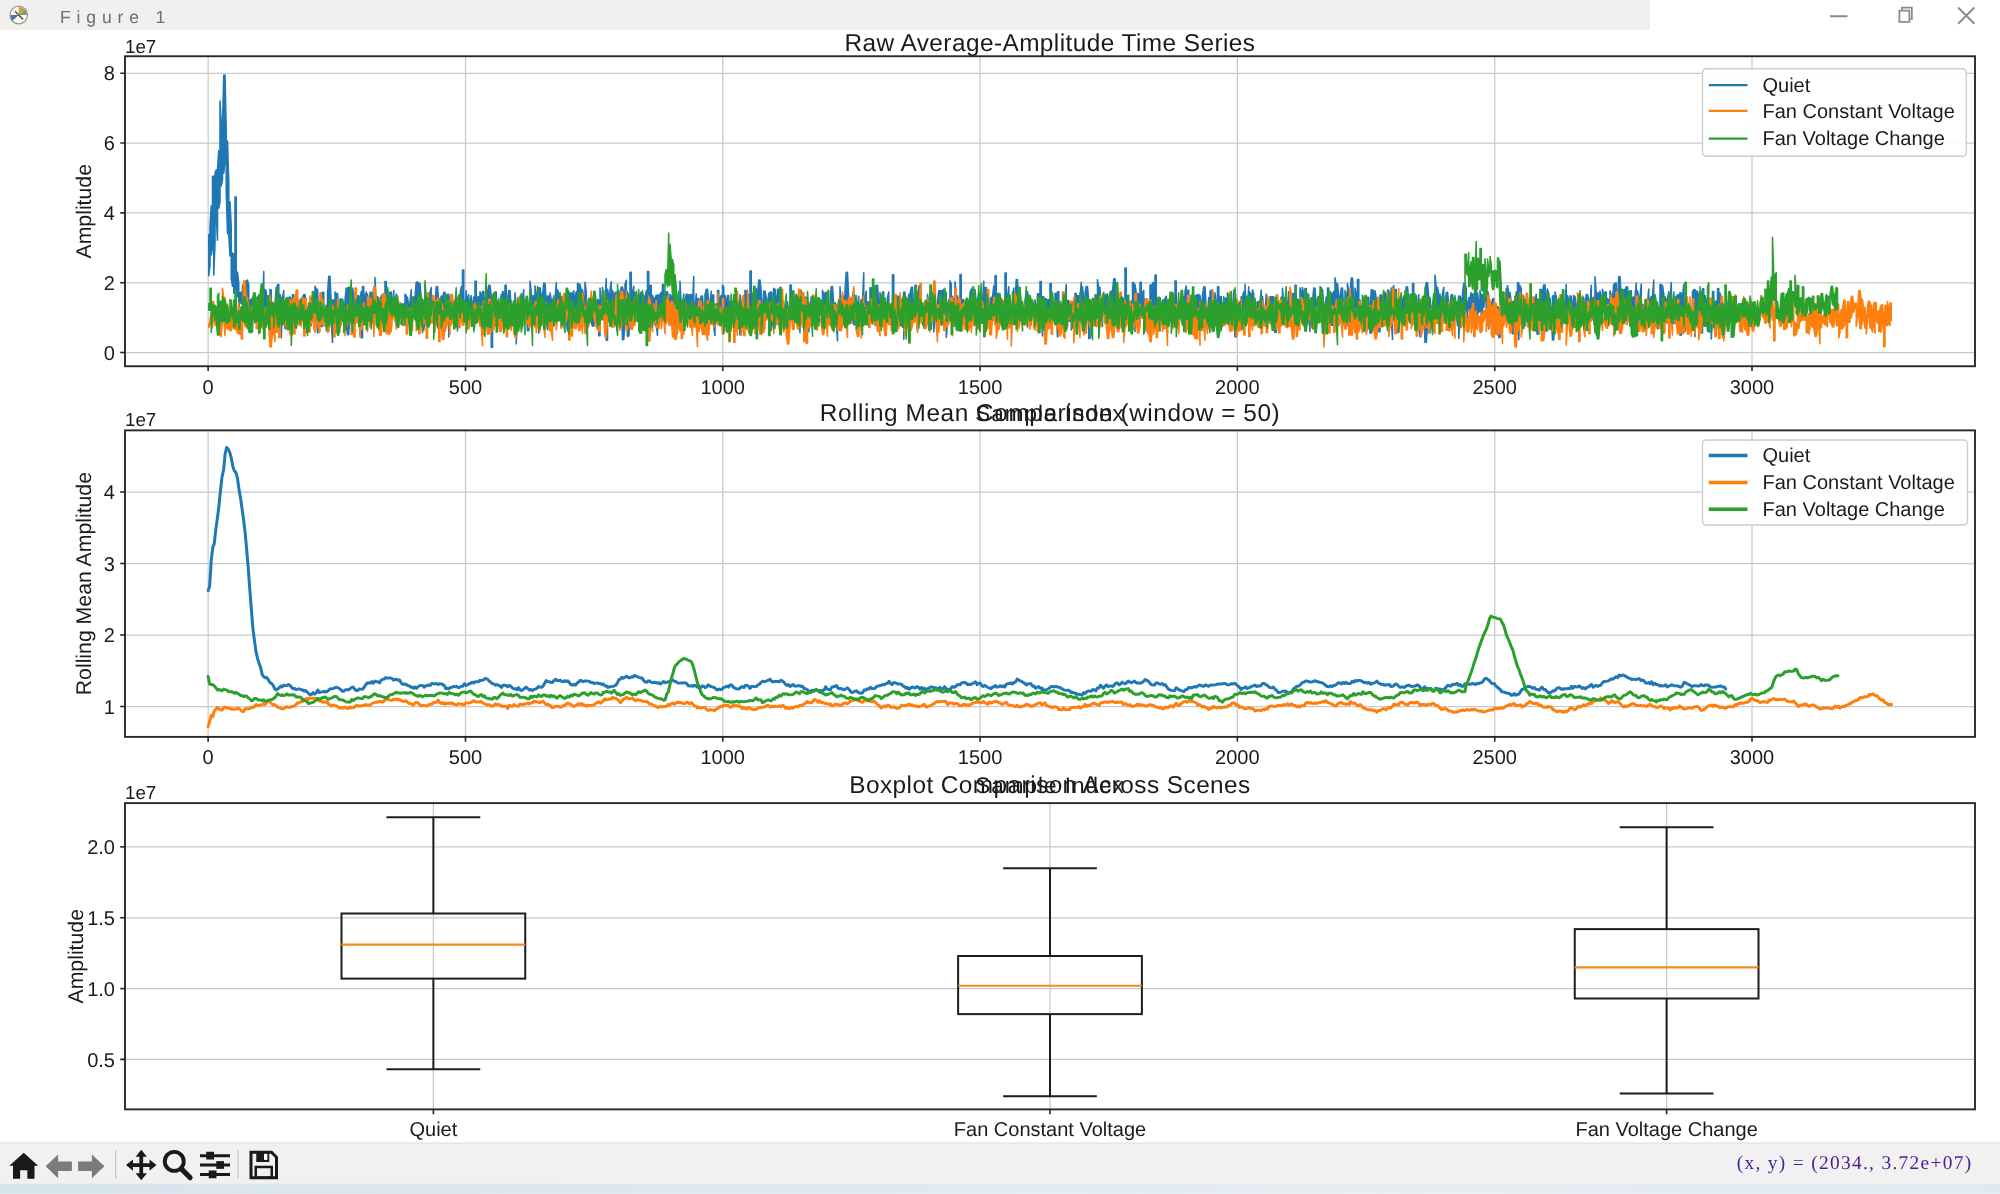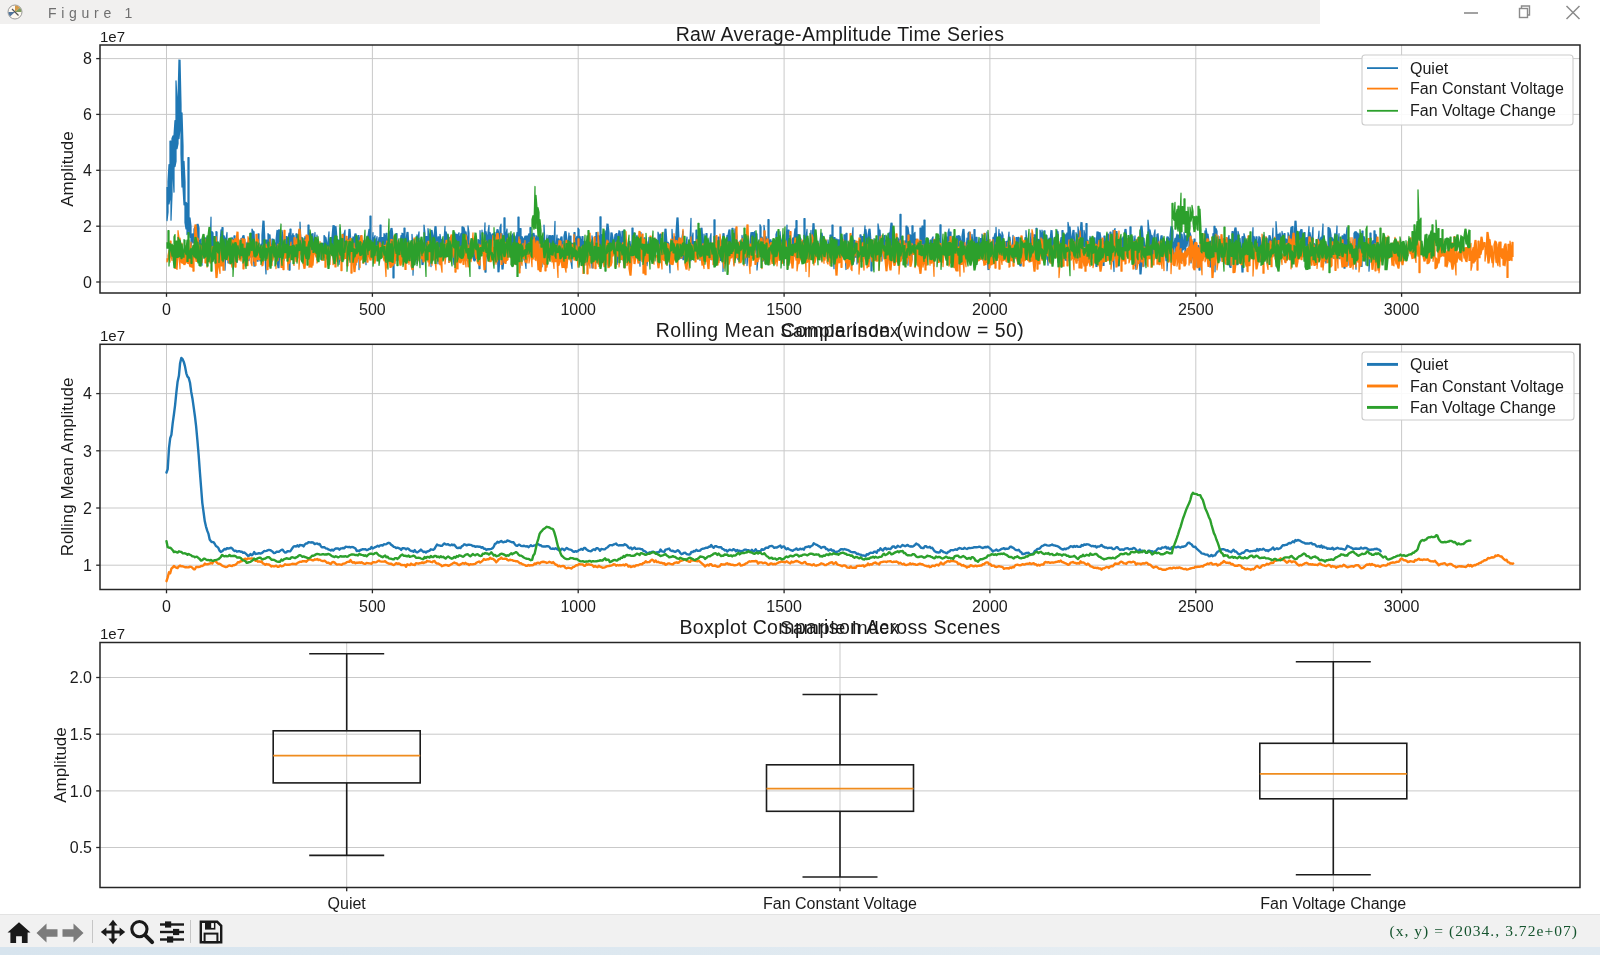--- a/index.html
+++ b/index.html
@@ -1,20 +1,20 @@
 <!DOCTYPE html>
 <html><head><meta charset="utf-8"><style>
 html,body{margin:0;padding:0;width:1600px;height:955px;overflow:hidden;background:#ffffff;font-family:"Liberation Sans",sans-serif;}
 #titlebar{position:absolute;left:0;top:0;width:1320px;height:25px;background:#f1f0ef;border-bottom:1px solid #e7e5e3;}
 #titletext{position:absolute;left:48px;top:5px;font-size:14px;letter-spacing:4.7px;color:#6f6f6f;}
 #fig{position:absolute;left:0;top:24px;width:1600px;height:890px;}
 #toolbar{position:absolute;left:0;top:914px;width:1600px;height:33px;background:#f1f1f1;border-top:1px solid #e3e3e3;}
 #strip{position:absolute;left:0;top:947px;width:1600px;height:8px;background:linear-gradient(90deg,#d7e4ee 0%,#dde8f0 40%,#e6edf2 70%,#dfe9f1 100%);}
 .sep{position:absolute;top:5px;width:1px;height:23px;background:#c6c6c6;}
-#status{position:absolute;right:22px;top:7px;font-family:"Liberation Serif",serif;font-size:15.5px;letter-spacing:1.05px;color:#14532d;white-space:pre;}
+#status{position:absolute;right:22px;top:7px;font-family:"Liberation Serif",serif;font-size:15.5px;letter-spacing:1.05px;color:#4c1d95;white-space:pre;}
 svg{display:block;}
 </style></head>
 <body>
 <div id="titlebar">
  <svg style="position:absolute;left:7px;top:4px" width="16" height="16" viewBox="0 0 16 16">
   <circle cx="8" cy="8" r="7" fill="#fdf8f0" stroke="#9a9a9a" stroke-width="1"></circle>
   <path d="M8 8 L8 1.5 A6.5 6.5 0 0 1 13 3.8 Z" fill="#d49a4a"></path>
   <path d="M8 8 L13 3.8 A6.5 6.5 0 0 1 14.5 8 Z" fill="#7f9a5f"></path>
   <path d="M8 8 L3 12.5 A6.5 6.5 0 0 1 1.5 8 Z" fill="#52759c"></path>
   <line x1="5" y1="5" x2="11.5" y2="11.5" stroke="#555" stroke-width="1.2"></line>

